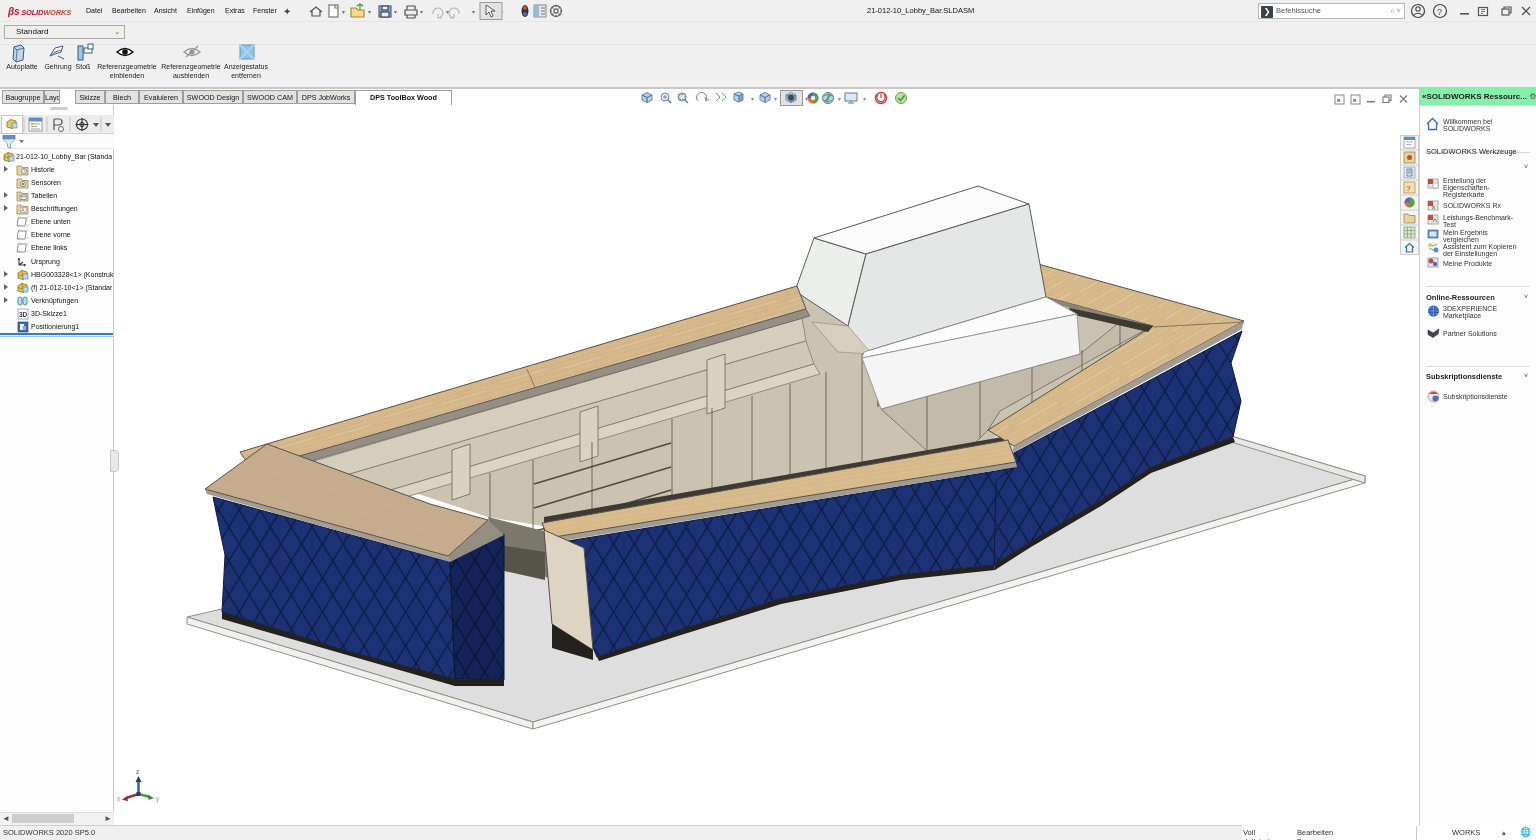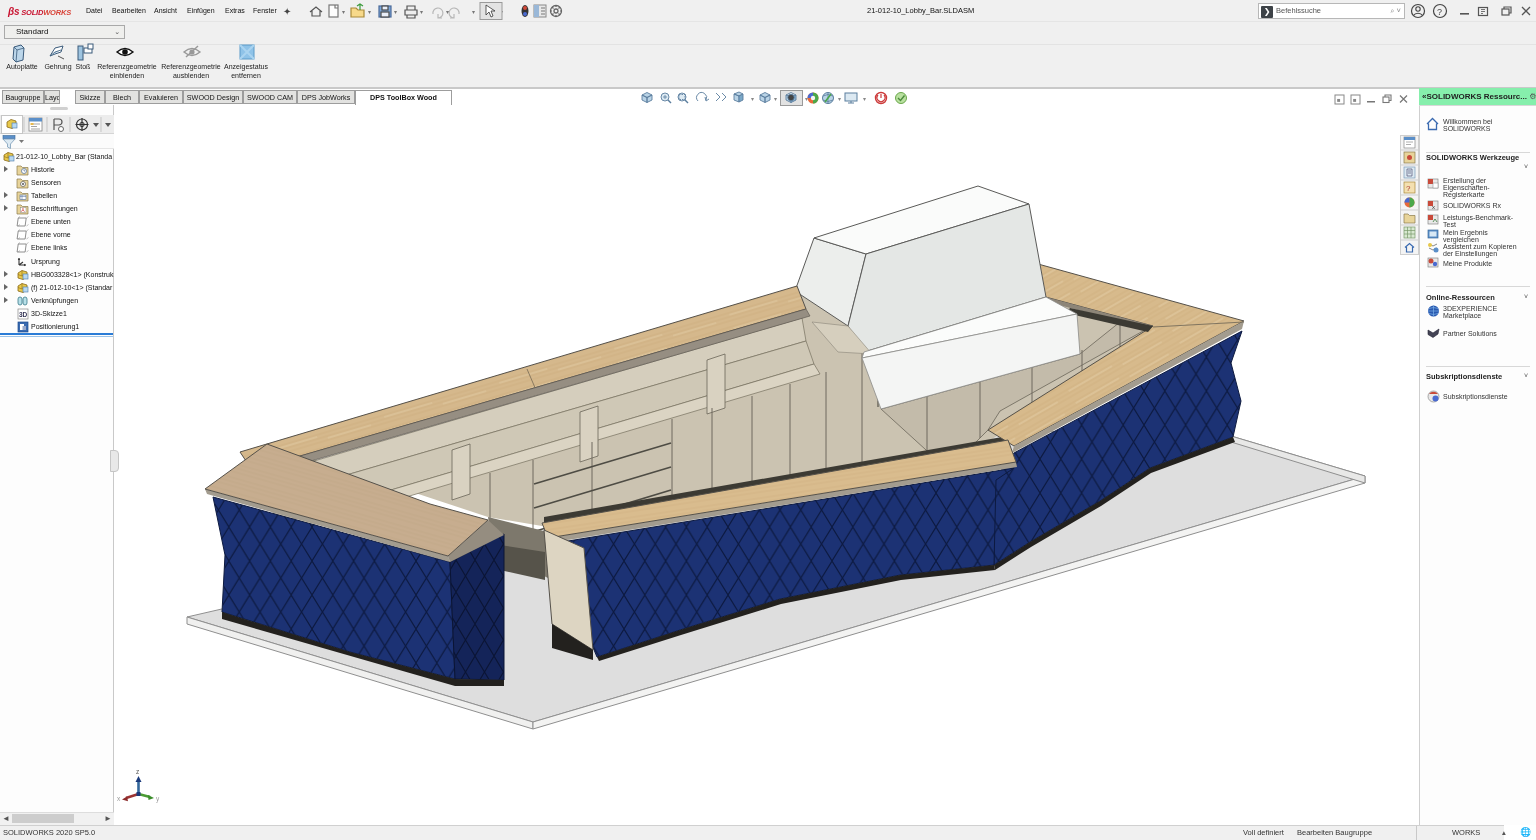--- a/index.html
+++ b/index.html
@@ -518,21 +518,21 @@
     <g transform="translate(4,107)">
         <path d="M1,5.5 L5.5,1.5 L10,5.5 M2.5,5 V10 H8.5 V5" fill="none" stroke="#3a6ab0" stroke-width="1.2"></path>
       </g>
   </svg>
 
   <svg class="abs" style="left:1426px;top:117px" width="13" height="14" viewBox="0 0 13 14">
     <path d="M1,7 L6.5,1.5 L12,7 M2.5,6.5 V12.5 H10.5 V6.5" fill="none" stroke="#3a6ab0" stroke-width="1.3"></path>
   </svg>
   <div class="tpitem" style="left:1443px;top:118px">Willkommen bei<br>SOLIDWORKS</div>
   <div class="abs" style="left:1426px;top:152px;width:104px;height:1px;background:#d8d8d8"></div>
-  <div class="abs" style="left:1426px;top:153px;font-size:7.5px;font-weight:bold;color:#222">SOLIDWORKS Werkzeuge</div>
+  <div class="abs" style="left:1426px;top:147px;font-size:7.5px;font-weight:normal;color:#222">SOLIDWORKS Werkzeuge</div>
   <div class="abs" style="left:1524px;top:163px;font-size:7px;color:#555">˅</div>
   <svg class="abs" style="left:1427px;top:177px" width="13" height="100" viewBox="0 0 13 100">
     <g>
         <rect x="1" y="2" width="10" height="9" fill="#e8e8e8" stroke="#888" stroke-width="0.7"></rect>
         <rect x="1" y="2" width="5" height="5" fill="#c94a3a"></rect>
         <rect x="6" y="6" width="5" height="5" fill="#fff" stroke="#888" stroke-width="0.5"></rect>
       </g>
     <g transform="translate(0,22)">
         <rect x="1" y="2" width="10" height="9" fill="#e8e8e8" stroke="#888" stroke-width="0.7"></rect>
         <rect x="1" y="2" width="5" height="5" fill="#c94a3a"></rect>
@@ -579,21 +579,21 @@
   <div class="abs" style="left:1426px;top:366px;width:104px;height:1px;background:#d8d8d8"></div>
   <div class="abs" style="left:1426px;top:372px;font-size:7.5px;font-weight:bold;color:#222">Subskriptionsdienste</div>
   <div class="abs" style="left:1524px;top:372px;font-size:7px;color:#555">˅</div>
   <svg class="abs" style="left:1427px;top:390px" width="14" height="14" viewBox="0 0 14 14">
     <circle cx="6.5" cy="6.5" r="5.5" fill="#e8e8e8" stroke="#888" stroke-width="0.7"></circle>
     <path d="M2,4 a5.5,5.5 0 0 1 9,0 z" fill="#c94a3a"></path>
     <circle cx="8.5" cy="8.5" r="3" fill="#4a6ad0"></circle>
   </svg>
   <div class="tpitem" style="left:1443px;top:393px">Subskriptionsdienste</div>
 
-  <div class="abs" style="left:0;top:825px;width:1504px;height:15px;background:#f0f0f0;border-top:1px solid #d0d0d0;font-size:7.5px;color:#333">
+  <div class="abs" style="left:0;top:825px;width:1242px;height:15px;background:#f0f0f0;border-top:1px solid #d0d0d0;font-size:7.5px;color:#333">
     <span style="position:absolute;left:3px;top:2px">SOLIDWORKS 2020 SP5.0</span>
     <span style="position:absolute;left:1243px;top:2px">Voll definiert</span>
     <span style="position:absolute;left:1297px;top:2px">Bearbeiten Baugruppe</span>
     <span style="position:absolute;left:1416px;top:0px;width:1px;height:15px;background:#c9c9c9"></span>
       <span style="position:absolute;left:1452px;top:2px">WORKS</span>
       <span style="position:absolute;left:1502px;top:2px;color:#555">▴</span>
       <span style="position:absolute;left:1520px;top:1px;color:#555;font-size:9px">🌐</span>
   </div>
 
 </div>

